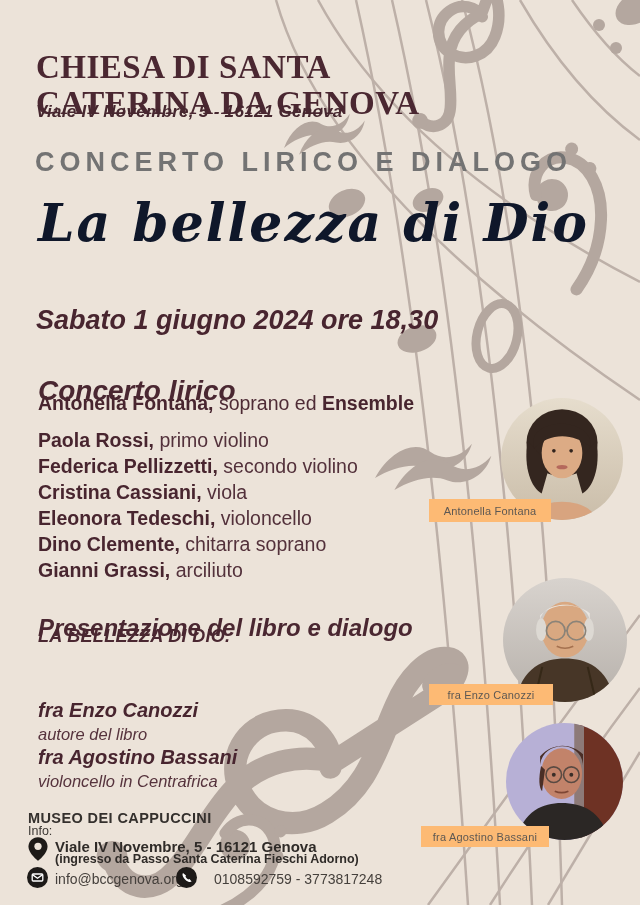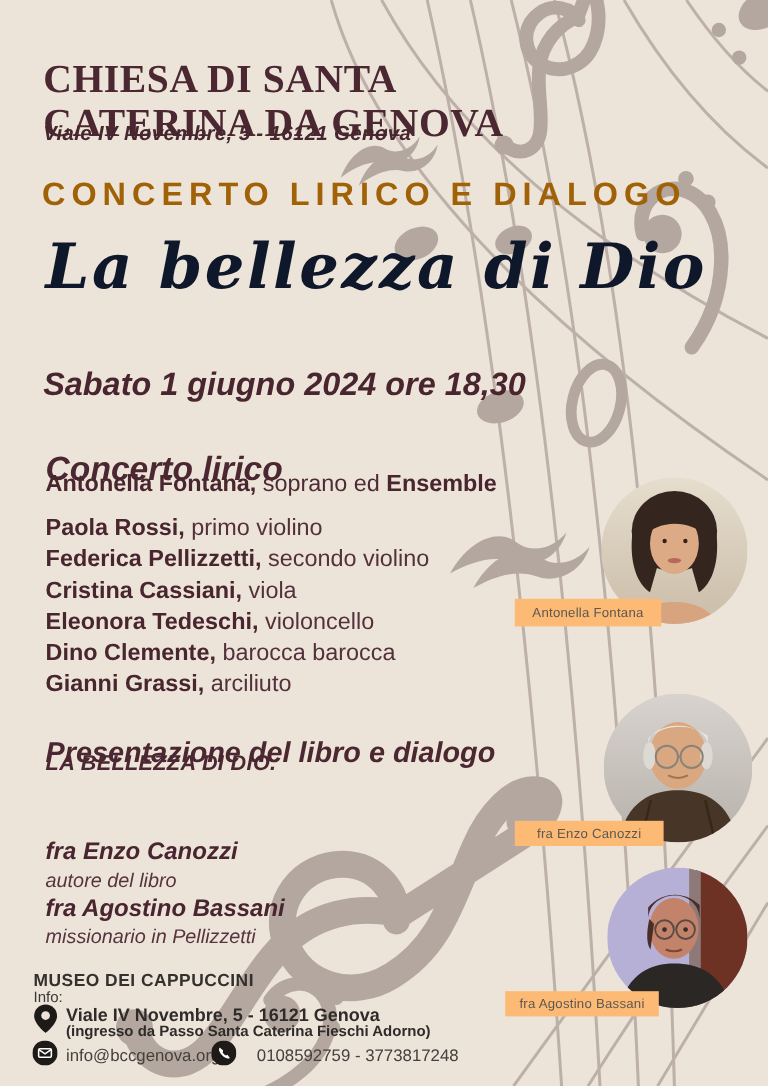--- a/index.html
+++ b/index.html
@@ -15,21 +15,21 @@
     left:36px; top:28px; font-family:"Liberation Serif", serif;
     font-weight:700; font-size:33px; line-height:1.08; letter-spacing:.5px;
     color:#4A2731;
   }
   .church-address{
     left:36px; top:102px; font-style:italic; font-weight:700; font-size:17px;
     color:#46272f; letter-spacing:.3px;
   }
   .event-type{
     left:35px; top:147px; font-weight:700; font-size:27px; letter-spacing:5px;
-    color:#a16207;
+    color:#737373;
   }
   .main-title{
     left:38px; top:192px; font-family:"DejaVu Serif", serif;
     font-style:italic; font-weight:700; font-size:52px; letter-spacing:2px;
     color:#0f172a;
   }
   .date-time{
     left:36px; top:305px; font-style:italic; font-weight:700; font-size:27px;
     color:#48252F;
   }
@@ -151,31 +151,31 @@
   <div class="abs z1 date-time">Sabato 1 giugno 2024 ore 18,30</div>
 
   <h2 class="abs z1 sec-heading">Concerto lirico</h2>
   <p class="abs z1 lead-line" style="margin:0;"><b>Antonella Fontana,</b><span> soprano ed </span><b>Ensemble</b></p>
 
   <ul class="abs z1 performers">
     <li><b>Paola Rossi,</b><span> primo violino</span></li>
     <li><b>Federica Pellizzetti,</b><span> secondo violino</span></li>
     <li><b>Cristina Cassiani,</b><span> viola</span></li>
     <li><b>Eleonora Tedeschi,</b><span> violoncello</span></li>
-    <li><b>Dino Clemente,</b><span> barocca barocca</span></li>
+    <li><b>Dino Clemente,</b><span> chitarra soprano</span></li>
     <li><b>Gianni Grassi,</b><span> arciliuto</span></li>
   </ul>
 
   <h2 class="abs z1 pres-heading">Presentazione del libro e dialogo</h2>
   <div class="abs z1 book-title">LA BELLEZZA DI DIO.</div>
 
   <div class="abs z1 sp-name sp1n">fra Enzo Canozzi</div>
   <div class="abs z1 sp-role sp1r">autore del libro</div>
   <div class="abs z1 sp-name sp2n">fra Agostino Bassani</div>
-  <div class="abs z1 sp-role sp2r">missionario in Pellizzetti</div>
+  <div class="abs z1 sp-role sp2r">violoncello in Centrafrica</div>
 
   <div class="abs z1 info-label">Info:</div>
   <div class="abs z1 info-org">MUSEO DEI CAPPUCCINI</div>
 
   <span class="abs z1 pin-icon">
     <svg width="20" height="26" viewBox="0 0 22 28">
       <path d="M11 1 C4.9 1 0.5 5.8 0.5 11.5 C0.5 19 11 27 11 27 C11 27 21.5 19 21.5 11.5 C21.5 5.8 17.1 1 11 1 Z" fill="#1D1A18"></path>
       <circle cx="11" cy="11" r="4" fill="#ECE3D9"></circle>
     </svg>
   </span>

